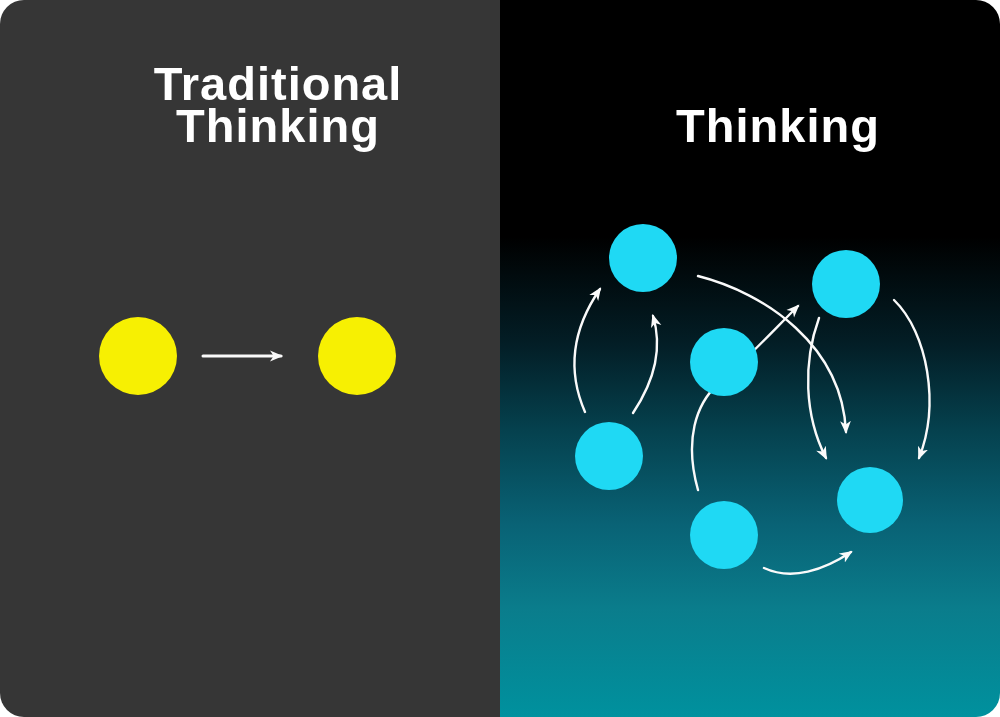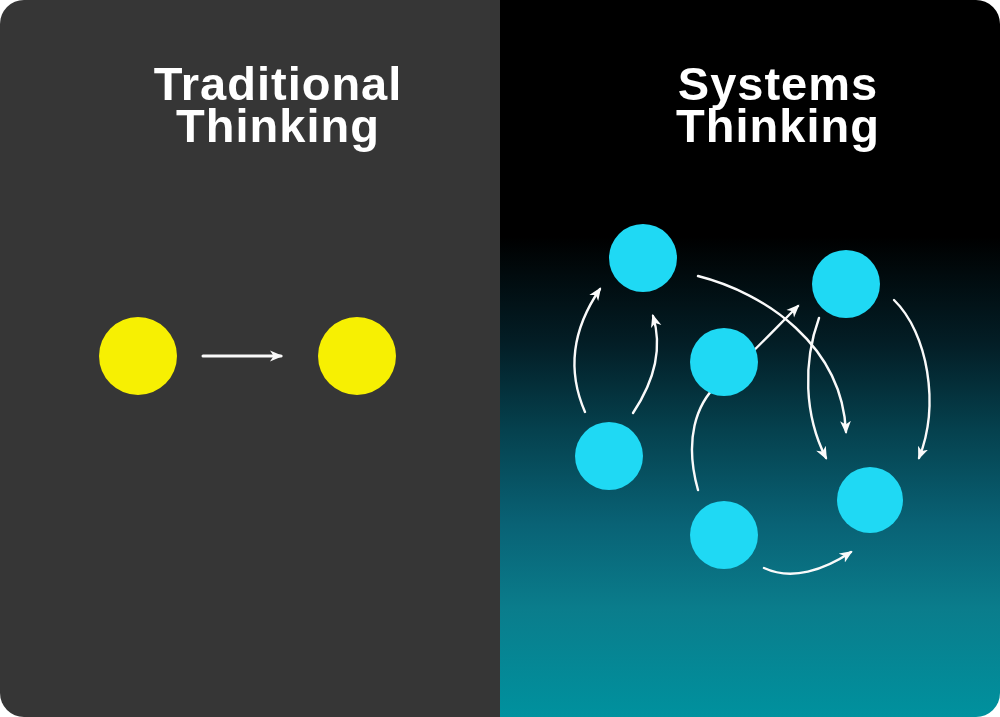--- a/index.html
+++ b/index.html
@@ -26,21 +26,21 @@
 </head>
 <body>
 
 <div class="canvas">
 
   <section class="panel panel-left">
     <h1 class="panel-title"><span>Traditional</span><br><span>Thinking</span></h1>
   </section>
 
   <section class="panel panel-right">
-    <h1 class="panel-title"><span>Systems</span><br><span>Thinking</span></h1>
+    <h1 class="panel-title"><br><span>Thinking</span></h1>
   </section>
 
   <svg class="diagram-layer" id="diagram-svg" viewBox="0 0 1000 717">
     <defs>
       <marker id="arrowhead" markerUnits="userSpaceOnUse" markerWidth="18" markerHeight="16" refX="11" refY="6" orient="auto">
         <path id="arrowhead-shape" d="M0 0.6 L13 6 L0 11.4 L3.6 6 Z" fill="#fafafa"></path>
       </marker>
     </defs>
     <g id="edges-group">
         <path d="M203 356 L281 356" fill="none" stroke="#fafafa" stroke-width="3" stroke-linecap="round" marker-end="url(#arrowhead)"></path>

